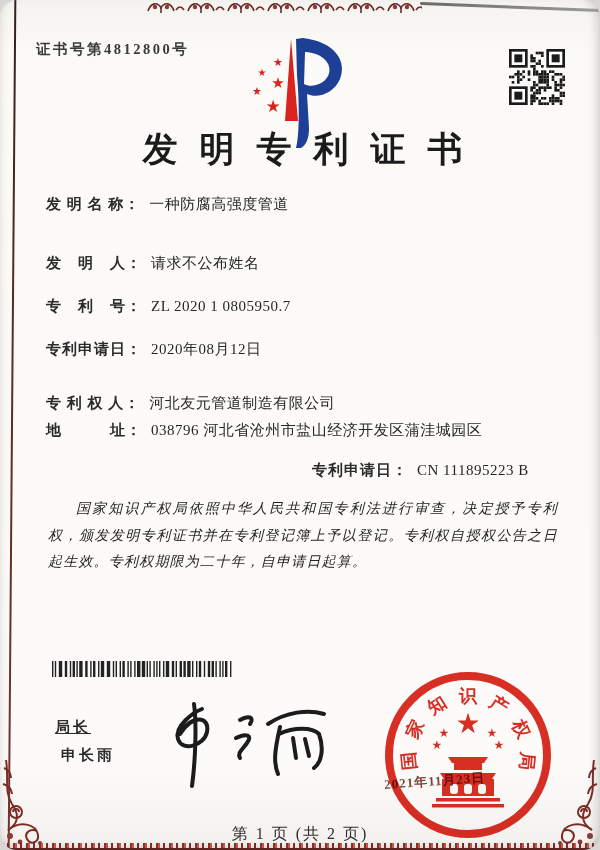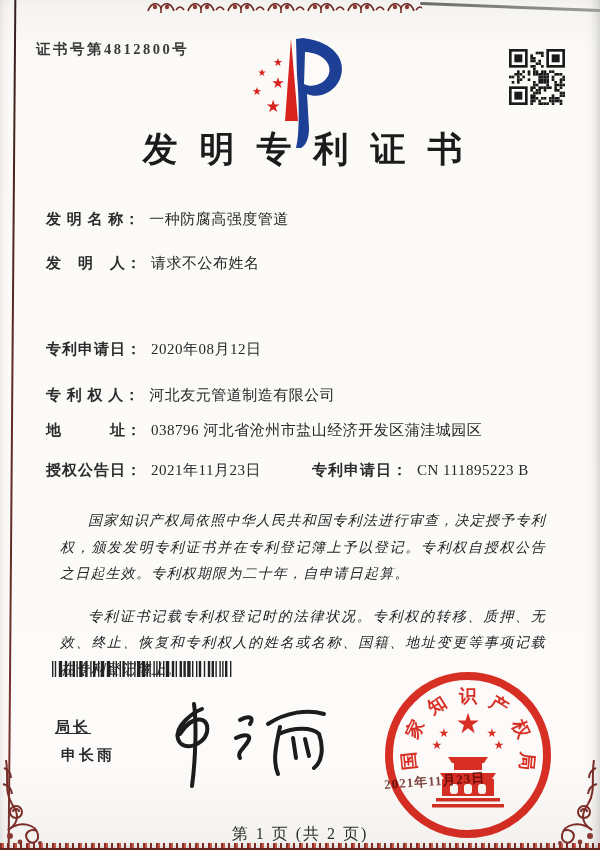--- a/index.html
+++ b/index.html
@@ -1,20 +1,21 @@
 <!DOCTYPE html>
 <html><head>
 <meta charset="utf-8">
 <style>
   html,body{margin:0;padding:0;}
   body{background:#d9d7d4;font-family:"Liberation Serif","DejaVu Serif",serif;}
   .page{
     position:relative;width:600px;height:850px;overflow:hidden;
     background:linear-gradient(180deg,#f5f3f0 0%,#fbfaf7 6%,#fcfbf9 90%,#f3f1ee 100%);
     box-shadow:inset -10px 0 14px -10px rgba(0,0,0,.25), inset 10px 0 10px -10px rgba(0,0,0,.12), inset 0 -8px 10px -8px rgba(0,0,0,.25);
+    border-radius:17px;
   }
   .abs{position:absolute;}
   
   .ornament-top{left:146px;top:0;width:276px;height:14px;}
   .edge-diagonal{left:420px;top:2px;width:186px;height:3px;background:linear-gradient(90deg,#6a6a68,#9e9e9c);transform:rotate(2.2deg);transform-origin:left center;border-radius:2px;}
   .left-border{left:11px;top:-6px;width:2.4px;height:862px;background:linear-gradient(180deg,#33201e,#5e2a26 40%,#7a322c);transform:rotate(.45deg);}
   
   .cert-no{left:36px;top:40px;font-size:14.5px;letter-spacing:2.5px;color:#3b3b3b;font-weight:600;}
   
   .logo{left:246px;top:36px;width:112px;height:116px;}
@@ -22,21 +23,21 @@
   .qr{left:509px;top:49px;width:56px;height:56px;}
   
   .title{left:0;top:126px;width:600px;text-align:center;font-size:35px;font-weight:700;color:#1b1b1b;letter-spacing:22px;padding-left:27px;box-sizing:border-box;}
   
   .field{left:46px;font-size:15px;color:#272727;white-space:nowrap;}
   .field .lbl{font-weight:600;letter-spacing:1px;color:#2b2b2b;}
   .field .val{margin-left:9px;letter-spacing:.5px;}
   .grant-no{left:312px;}
   
   .body-text{left:44px;top:492px;width:518px;color:#232323;font-size:14px;line-height:26.5px;font-style:italic;letter-spacing:1.2px;text-align:justify;}
-  .body-text p{margin:16px;text-indent:2em;}
+  .body-text p{margin:4px;text-indent:2em;}
   
   .barcode{left:52px;top:661px;width:184px;height:16px;}
   
   .officer-title{left:55px;top:718px;font-size:15px;font-weight:600;letter-spacing:3px;color:#2c2c2c;text-decoration:underline;}
   .officer-name{left:61px;top:746px;font-size:15px;font-weight:600;letter-spacing:3px;color:#2c2c2c;}
   .signature{left:152px;top:694px;width:190px;height:96px;}
   
   .seal{left:382px;top:669px;width:172px;height:172px;mix-blend-mode:multiply;opacity:.96;}
   .seal svg{position:absolute;left:0;top:0;}
   .seal-char{position:absolute;font-size:18px;font-weight:700;color:#d9261c;font-family:"Liberation Serif","DejaVu Serif",serif;}
@@ -226,45 +227,44 @@
           <rect x="41.6" y="5.2" width="7.800000000000001" height="7.800000000000001"></rect>
           <rect x="0" y="36.4" width="18.2" height="18.2"></rect>
           <rect fill="#fff" x="2.6" y="39" width="13" height="13"></rect>
           <rect x="5.2" y="41.6" width="7.800000000000001" height="7.800000000000001"></rect>
         </g>
       </svg>
   </div>
 
   <div class="abs title">发明专利证书</div>
 
-  <div class="abs field" style="top:210px">
+  <div class="abs field" style="top:195px">
     <span class="lbl">发 明 名 称：</span><span class="val">一种防腐高强度管道</span>
   </div>
   <div class="abs field" style="top:254px">
     <span class="lbl">发　明　人：</span><span class="val">请求不公布姓名</span>
   </div>
+  <div class="abs field" style="top:297px">
+    <span class="lbl">专　利　号：</span><span class="val">ZL 2020 1 0805950.7</span>
+  </div>
   <div class="abs field" style="top:340px">
     <span class="lbl">专利申请日：</span><span class="val">2020年08月12日</span>
   </div>
-  <div class="abs field" style="top:386px">
+  <div class="abs field" style="top:394px">
     <span class="lbl">专 利 权 人：</span><span class="val">河北友元管道制造有限公司</span>
   </div>
   <div class="abs field" style="top:421px">
     <span class="lbl">地　　　址：</span><span class="val">038796 河北省沧州市盐山经济开发区蒲洼城园区</span>
   </div>
-  <div class="abs field" style="top:461px">
-    <span class="lbl">授权公告日：</span><span class="val">2021年11月23日</span>
-  </div>
   <div class="abs field grant-no" style="top:461px">
     <span class="lbl">专利申请日：</span><span class="val">CN 111895223 B</span>
   </div>
 
   <div class="abs body-text">
     <p>国家知识产权局依照中华人民共和国专利法进行审查，决定授予专利权，颁发发明专利证书并在专利登记簿上予以登记。专利权自授权公告之日起生效。专利权期限为二十年，自申请日起算。</p>
-    <p>专利证书记载专利权登记时的法律状况。专利权的转移、质押、无效、终止、恢复和专利权人的姓名或名称、国籍、地址变更等事项记载在专利登记簿上。</p>
   </div>
 
   <div class="abs barcode">
     <svg width="184" height="16" viewBox="0 0 184 16">
         <rect x="0" y="0" width="1.4" height="16" fill="#232323"></rect>
         <rect x="2.8" y="0" width="1.4" height="16" fill="#232323"></rect>
         <rect x="6.8" y="0" width="3.4" height="16" fill="#232323"></rect>
         <rect x="12.8" y="0" width="2.4" height="16" fill="#232323"></rect>
         <rect x="17.8" y="0" width="1.4" height="16" fill="#232323"></rect>
         <rect x="20.6" y="0" width="2.4" height="16" fill="#232323"></rect>

